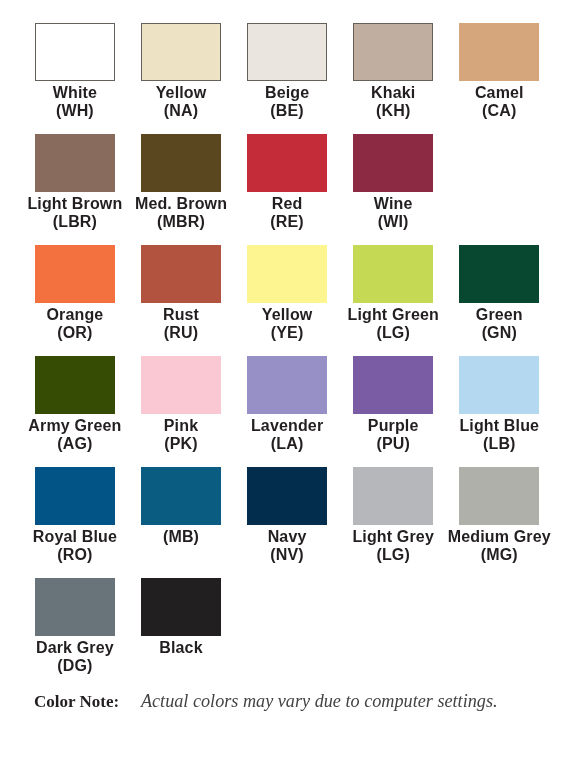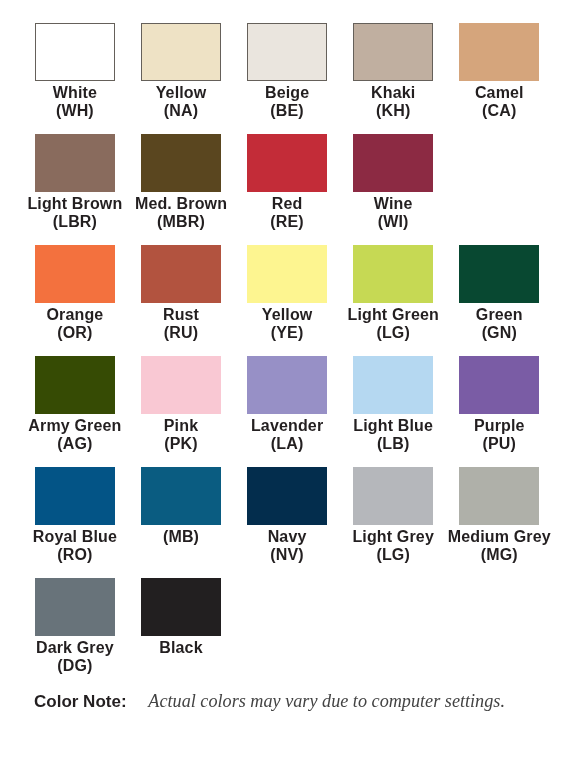--- a/index.html
+++ b/index.html
@@ -41,21 +41,21 @@
   }
   .lbl .nm { display:block; }
   .lbl .cd { display:block; }
   #note {
     position:absolute;
     left:34px; top:690.5px;
     font-size:13.5px;
     white-space:nowrap;
   }
   #note .nlabel {
-    font-family:Liberation Sans, sans-serif;
+    font-family:Liberation Serif, serif;
     font-weight:bold;
     color:#231f20;
     font-size:17px;
   }
   #note .ntext {
     font-family:"Liberation Serif", serif;
     font-style:italic;
     color:#434343;
     font-size:18.2px;
     margin-left:18px;
@@ -186,31 +186,31 @@
           </div>
         </div>
         <div class="cell">
           <div class="chip" style="background-color: rgb(151, 144, 198); border-color: rgb(101, 96, 90);"></div>
           <div class="lbl">
             <span class="nm">Lavender</span>
             <span class="cd">(LA)</span>
           </div>
         </div>
         <div class="cell">
+          <div class="chip" style="background-color: rgb(122, 92, 165); border-color: rgb(101, 96, 90);"></div>
+          <div class="lbl">
+            <span class="nm">Purple</span>
+            <span class="cd">(PU)</span>
+          </div>
+        </div>
+        <div class="cell">
           <div class="chip" style="background-color: rgb(181, 216, 241); border-color: rgb(101, 96, 90);"></div>
           <div class="lbl">
             <span class="nm">Light Blue</span>
             <span class="cd">(LB)</span>
-          </div>
-        </div>
-        <div class="cell">
-          <div class="chip" style="background-color: rgb(122, 92, 165); border-color: rgb(101, 96, 90);"></div>
-          <div class="lbl">
-            <span class="nm">Purple</span>
-            <span class="cd">(PU)</span>
           </div>
         </div>
       </div>
       <div class="row">
         <div class="cell">
           <div class="chip" style="background-color: rgb(3, 84, 134); border-color: rgb(101, 96, 90);"></div>
           <div class="lbl">
             <span class="nm">Royal Blue</span>
             <span class="cd">(RO)</span>
           </div>

